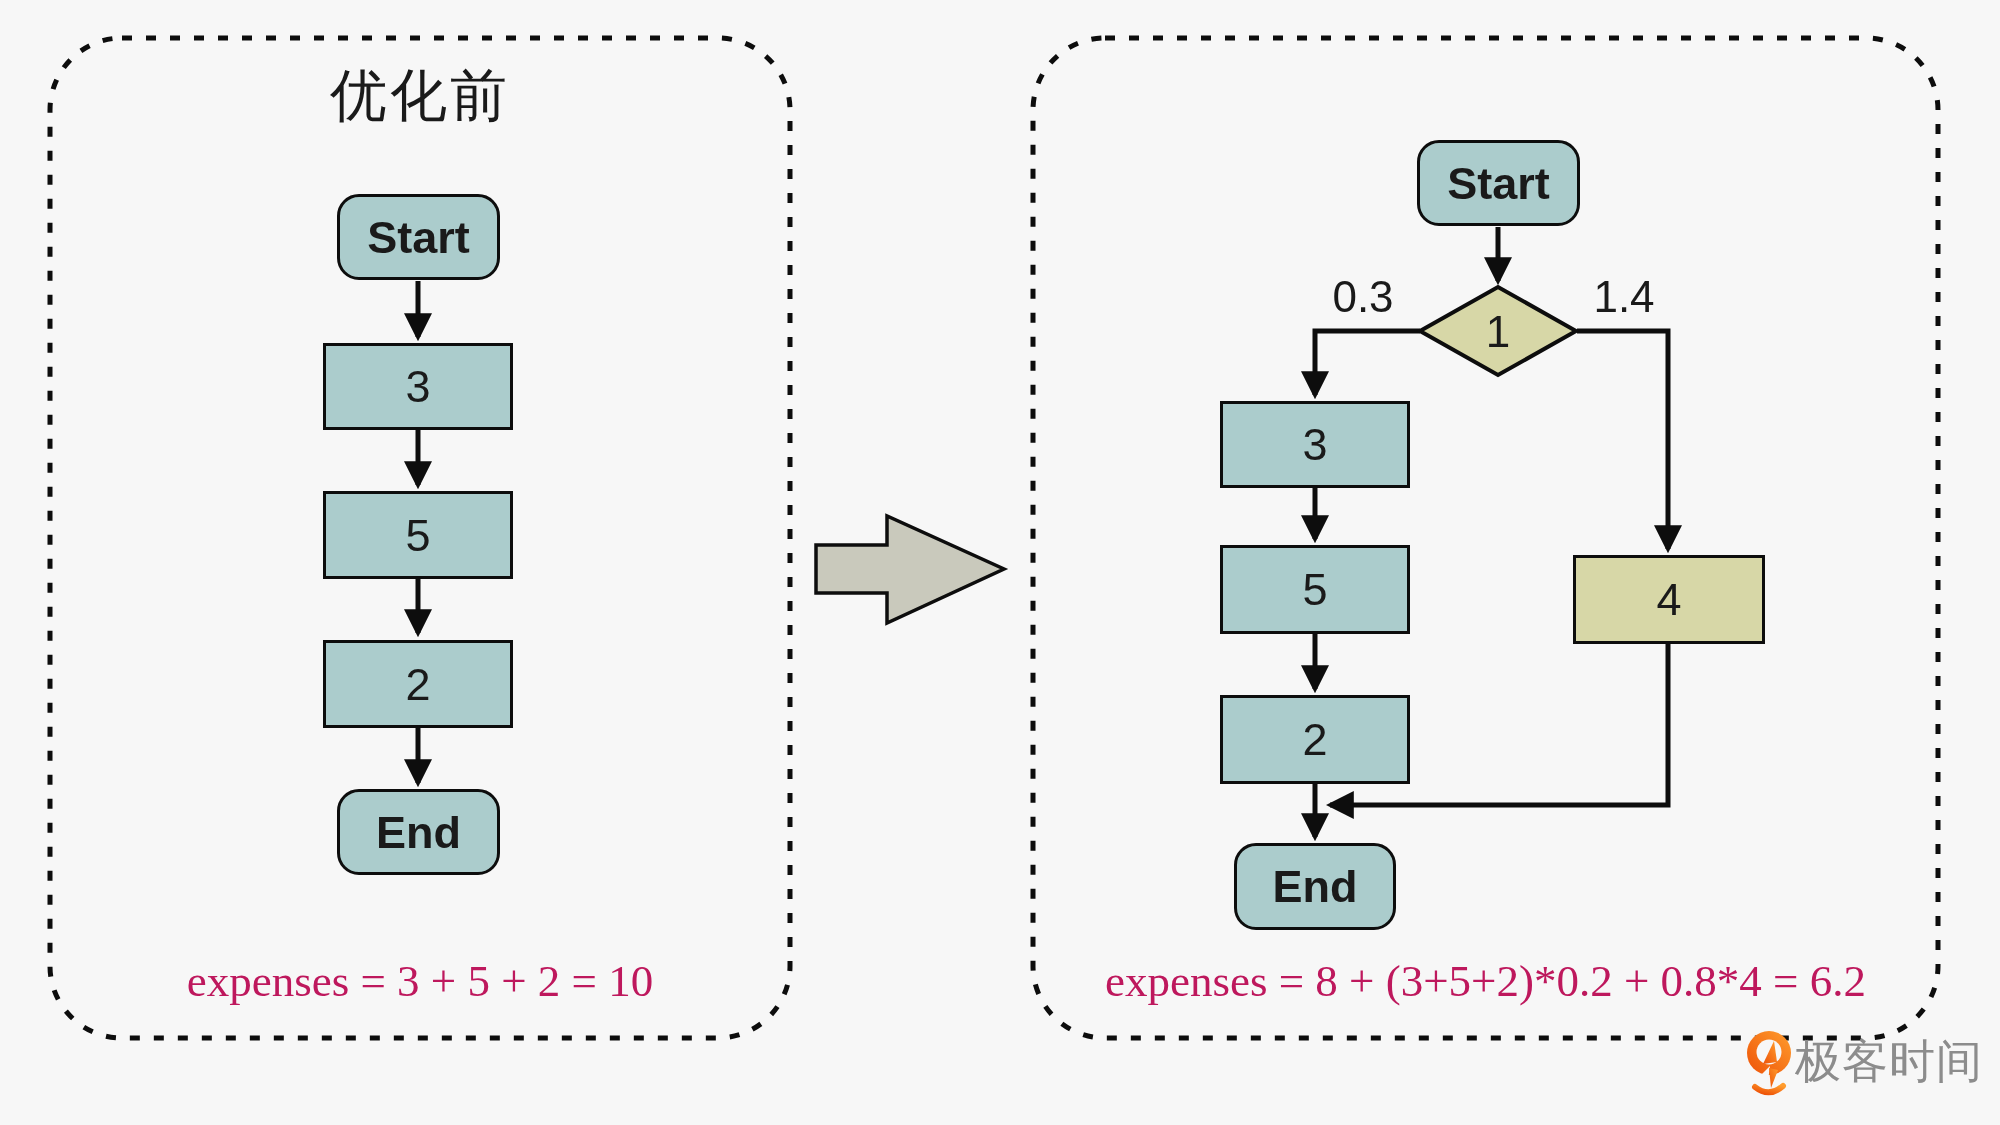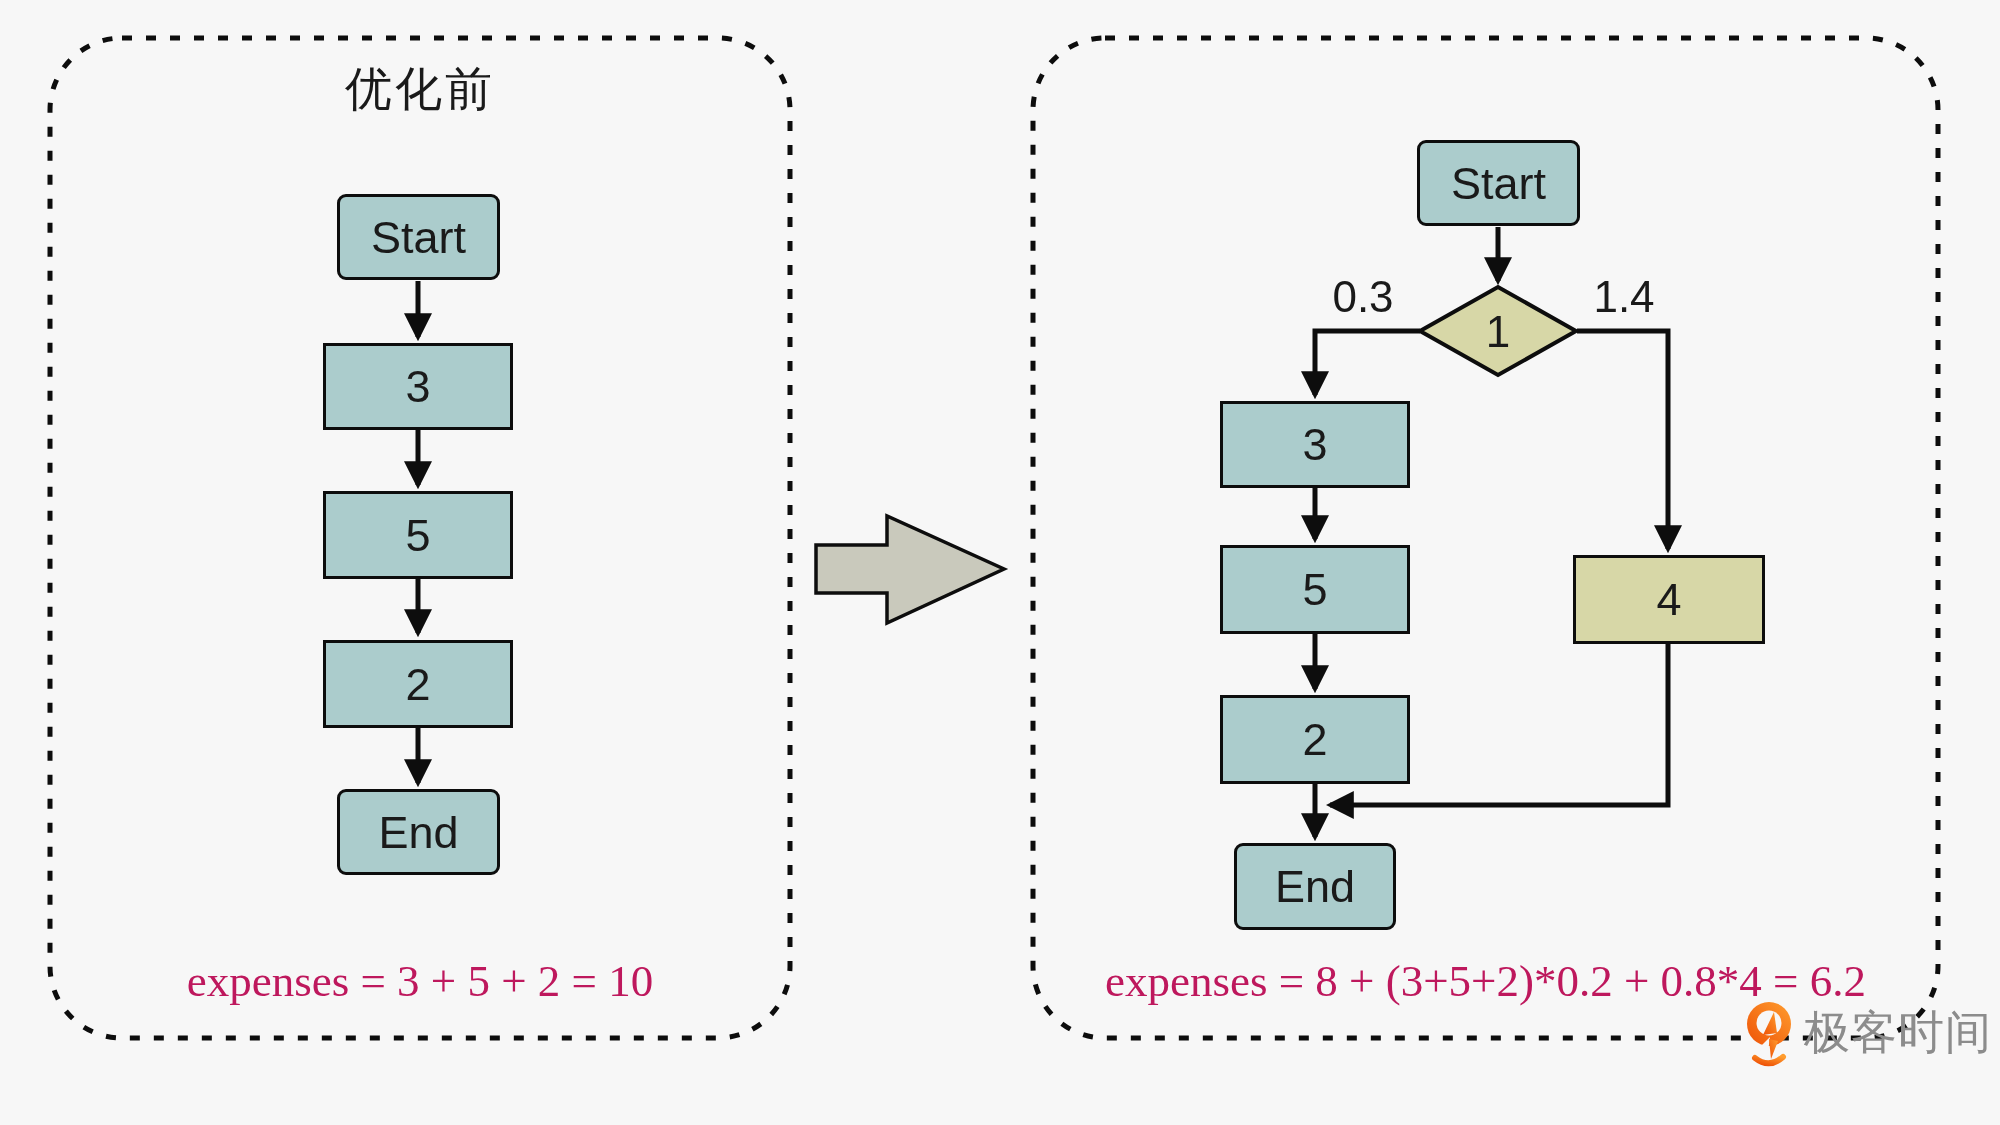--- a/index.html
+++ b/index.html
@@ -16,43 +16,43 @@
   html,body{margin:0;padding:0;background:var(--bg);}
   #stage{
     position:relative;width:2000px;height:1125px;background:var(--bg);
     font-family:"Liberation Sans",sans-serif;color:var(--text);overflow:hidden;
   }
   #wires{position:absolute;left:0;top:0;width:2000px;height:1125px;}
   .node{
     position:absolute;box-sizing:border-box;display:flex;align-items:center;justify-content:center;
     background:var(--teal);border:3px solid var(--line);font-size:45px;line-height:1;
   }
-  .node.rounded{border-radius:9px;}
+  .node.rounded{border-radius:22px;font-weight:bold;}
   .node.khaki{background:var(--khaki);}
   .panel-title{
-    position:absolute;text-align:center;font-size:47px;letter-spacing:3px;color:var(--text);
+    position:absolute;text-align:center;font-size:57px;letter-spacing:3px;color:var(--text);
   }
   .title-before{left:50px;width:740px;top:58px;}
   .title-after{left:1033px;width:905px;top:58px;}
   .formula{
     position:absolute;text-align:center;font-family:"Liberation Serif",serif;
     font-size:45px;color:#be185d;top:955px;
   }
   .formula-before{left:50px;width:740px;}
   .formula-after{left:1033px;width:905px;}
   .edge-label{
     position:absolute;width:110px;text-align:center;font-size:44px;color:var(--text);
   }
   .diamond-label{
     position:absolute;left:1448px;top:308px;width:100px;height:48px;
     display:flex;align-items:center;justify-content:center;font-size:44px;color:var(--text);
   }
   #logo{
-    position:absolute;left:1743px;top:999px;height:68px;
-    display:flex;align-items:center;gap:9px;
+    position:absolute;left:1743px;top:1028px;height:68px;
+    display:flex;align-items:center;gap:0;
   }
   #logo .brand-text{
     font-size:46px;color:var(--brand-gray);letter-spacing:1px;white-space:nowrap;
   }
 </style>
 </head>
 <body>
 
 <div id="stage">
 

